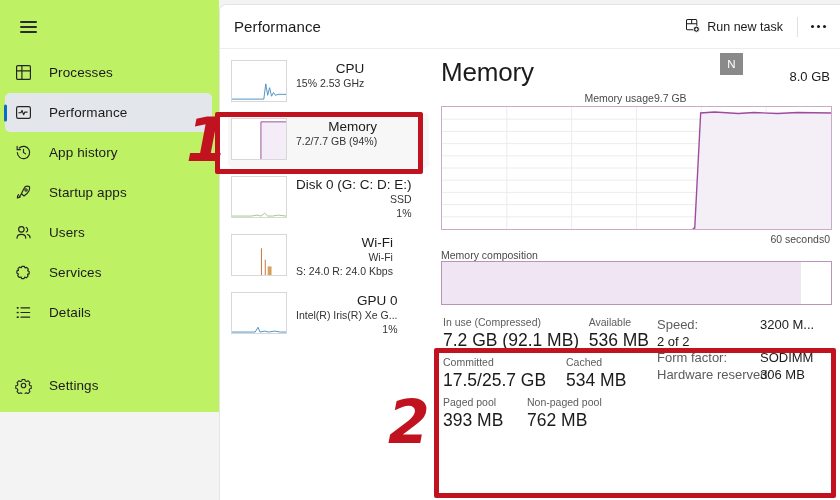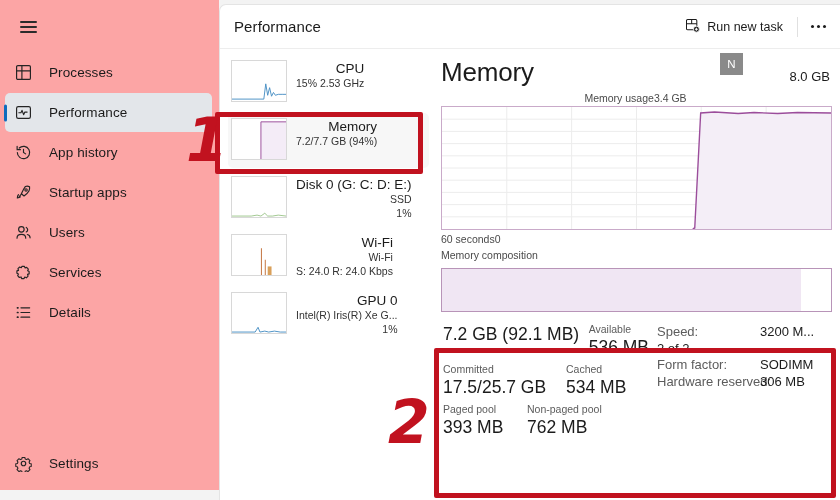--- a/index.html
+++ b/index.html
@@ -11,22 +11,22 @@
   }
   #app {
     position: relative;
     width: 840px; height: 500px;
     display: flex;
     background: #f3f3f3;
   }
 
   
   #sidebar {
-    width: 219px; height: 490px;
-    background: #fca5a5;
+    width: 219px; height: 412px;
+    background: #bef264;
     padding-top: 8px;
     display: flex;
     flex-direction: column;
     flex-shrink: 0;
   }
   .hamburger {
     width: 44px; height: 38px;
     margin-left: 6px;
     display: flex; align-items: center; justify-content: center;
     border-radius: 5px;
@@ -184,25 +184,25 @@
   .graph-box {
     height: 124px;
     border: 1px solid #c9aac9;
     position: relative;
     background: #fff;
     overflow: hidden;
     margin: 0 2px;
   }
   .graph-box svg { display: block; width: 100%; height: 100%; }
   .axis-row {
-    display: flex; justify-content: flex-start;
+    display: flex; justify-content: flex-end;
     padding: 3px 4px 0 2px;
   }
   .axis-row span { font-size: 10.5px; color: #4a4a4a; }
-  .comp-label { font-size: 10.5px; color: #4a4a4a; padding: 4px 0 7px 2px; }
+  .comp-label { font-size: 10.5px; color: #4a4a4a; padding: 4px 0 0 2px; }
   .comp-bar {
     height: 44px;
     border: 1px solid #b894b8;
     margin: 0 2px;
     background: #fff;
     display: flex;
     overflow: hidden;
   }
   .comp-fill { background: #f0e6f3; height: 100%; }
 
@@ -472,21 +472,21 @@
 
       <div id="detail">
 
         <div class="det-head">
           <div class="det-title">Memory</div>
           <div class="det-cap">8.0 GB</div>
         </div>
 
         <div class="sub-row">
           <span class="sub-l">Memory usage</span>
-          <span class="sub-r">3.4 GB</span>
+          <span class="sub-r">9.7 GB</span>
         </div>
 
         <div class="graph-box">
           <svg viewBox="0 0 394 122" preserveAspectRatio="none">
             <g stroke="#ececec" stroke-width="1">
               <line x1="0" y1="12.2" x2="394" y2="12.2"></line>
               <line x1="0" y1="24.4" x2="394" y2="24.4"></line>
               <line x1="0" y1="36.6" x2="394" y2="36.6"></line>
               <line x1="0" y1="48.8" x2="394" y2="48.8"></line>
               <line x1="0" y1="61" x2="394" y2="61"></line>
@@ -514,20 +514,21 @@
         <div class="comp-bar">
           <div class="comp-fill" style="width:92.4%"></div>
           <div style="width:7.6%;background:#fff"></div>
         </div>
 
         <div id="stats">
 
           <div class="stats-left">
             <div class="st-row">
               <div class="st-cell" style="width:148px">
+                <div class="st-lbl">In use (Compressed)</div>
                 <div class="st-val">7.2 GB (92.1 MB)</div>
               </div>
               <div class="st-cell">
                 <div class="st-lbl">Available</div>
                 <div class="st-val">536 MB</div>
               </div>
             </div>
 
             <div class="st-row">
               <div class="st-cell" style="width:123px">

